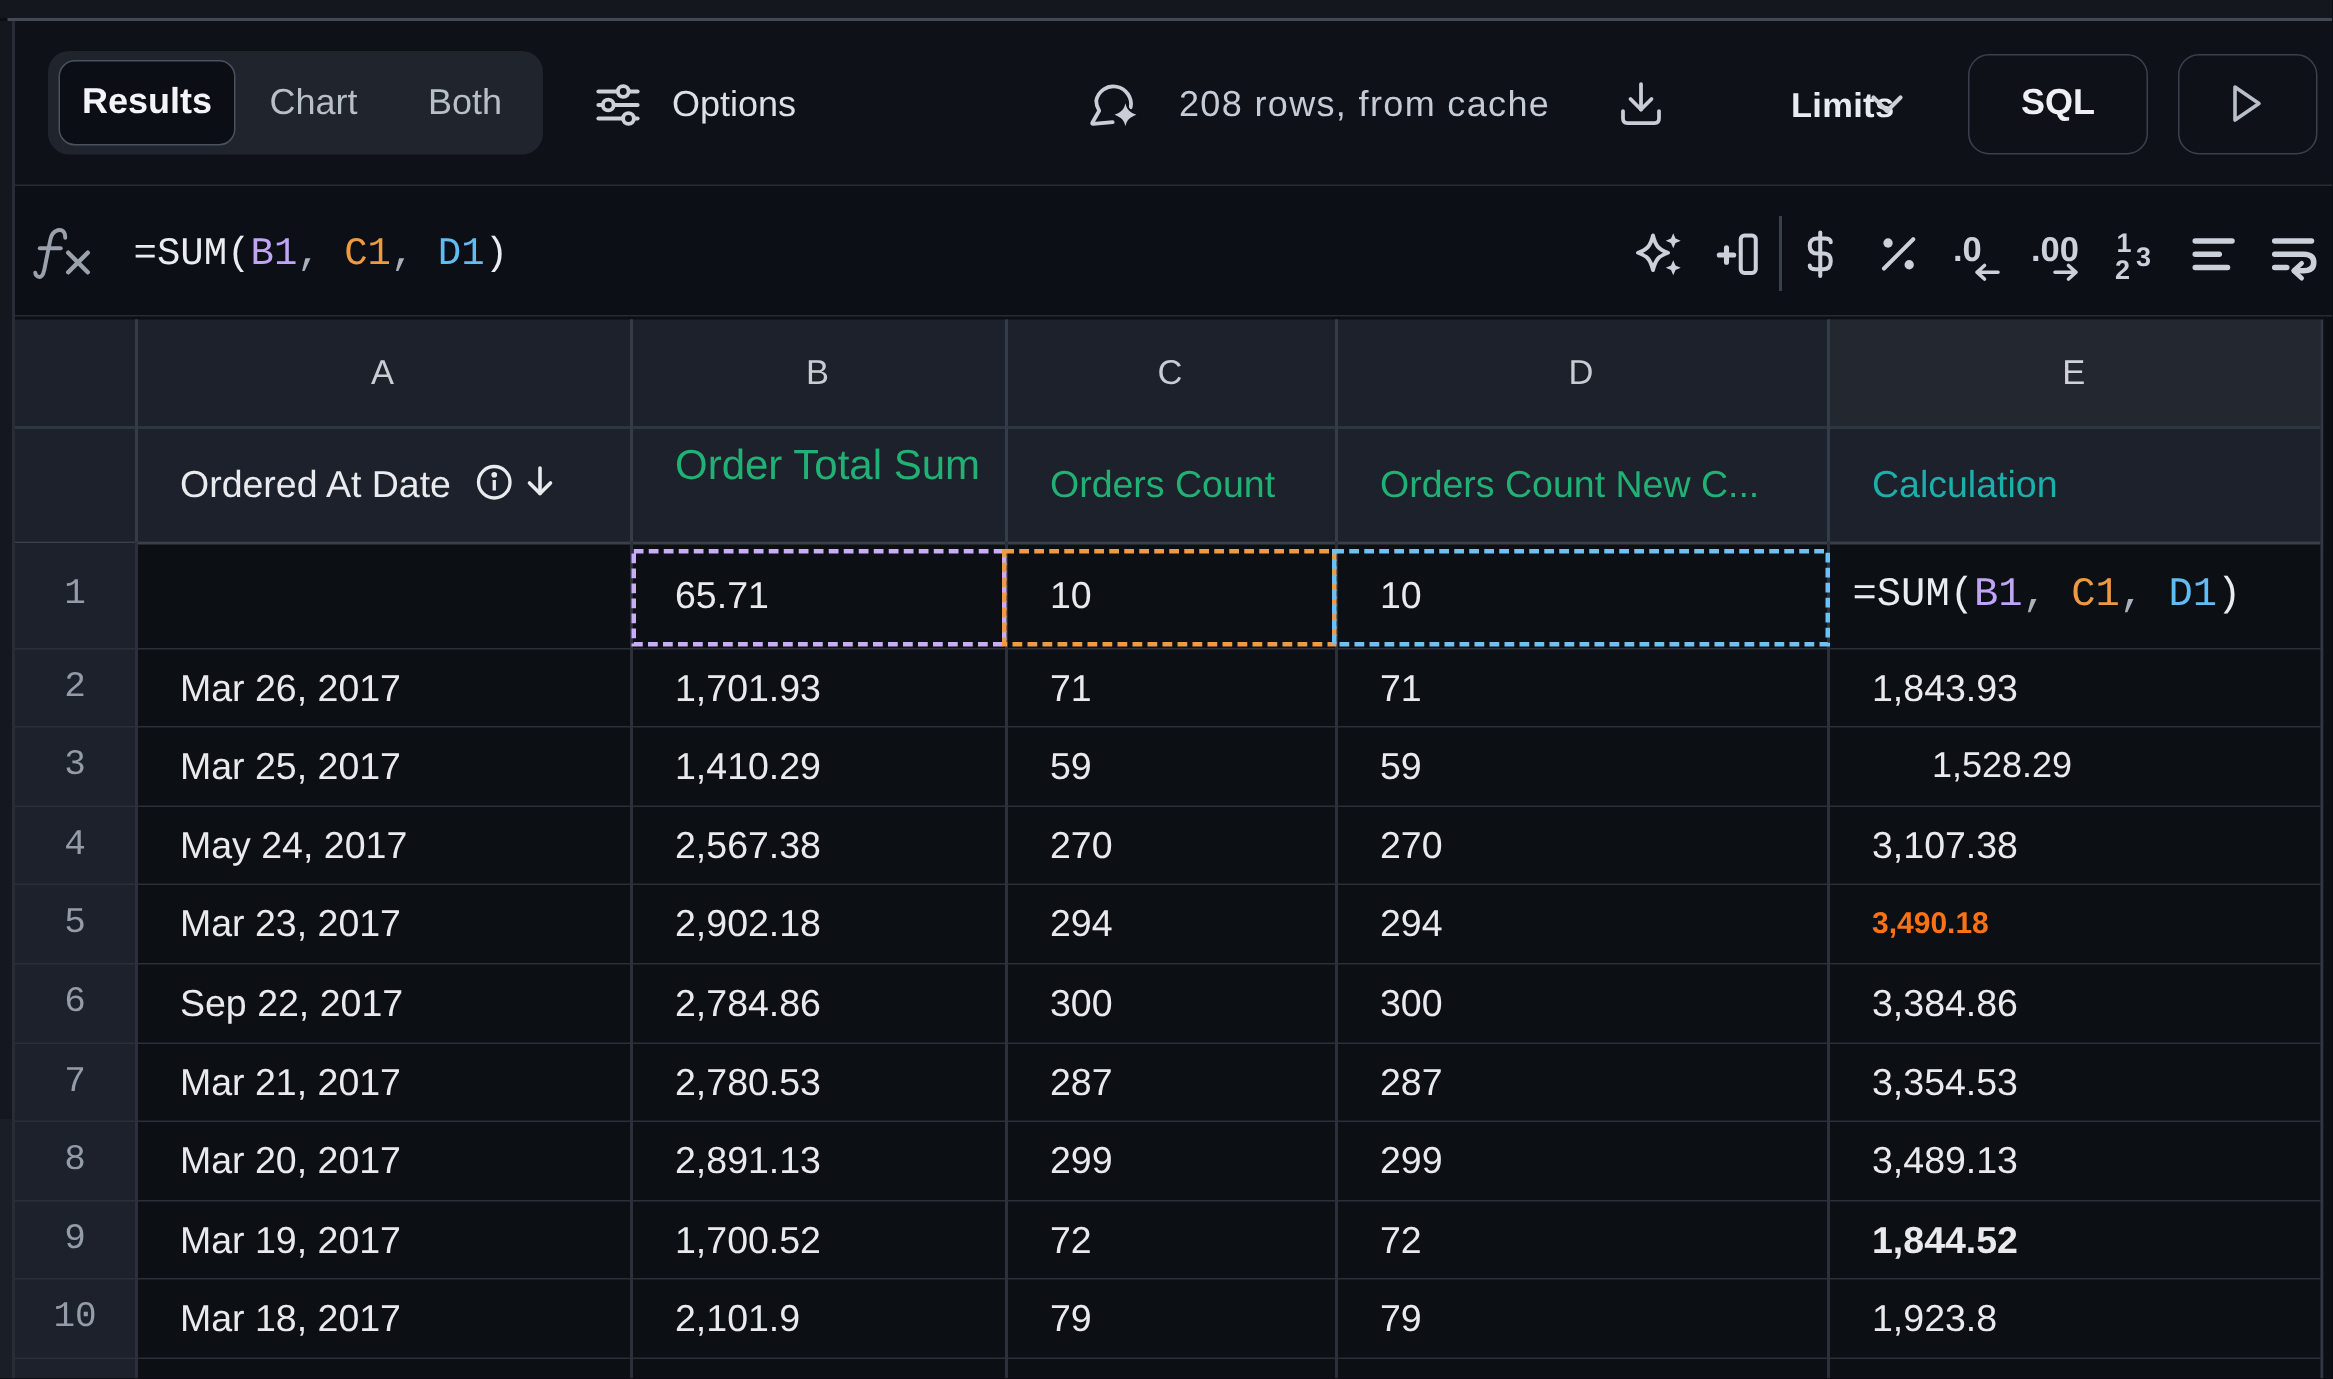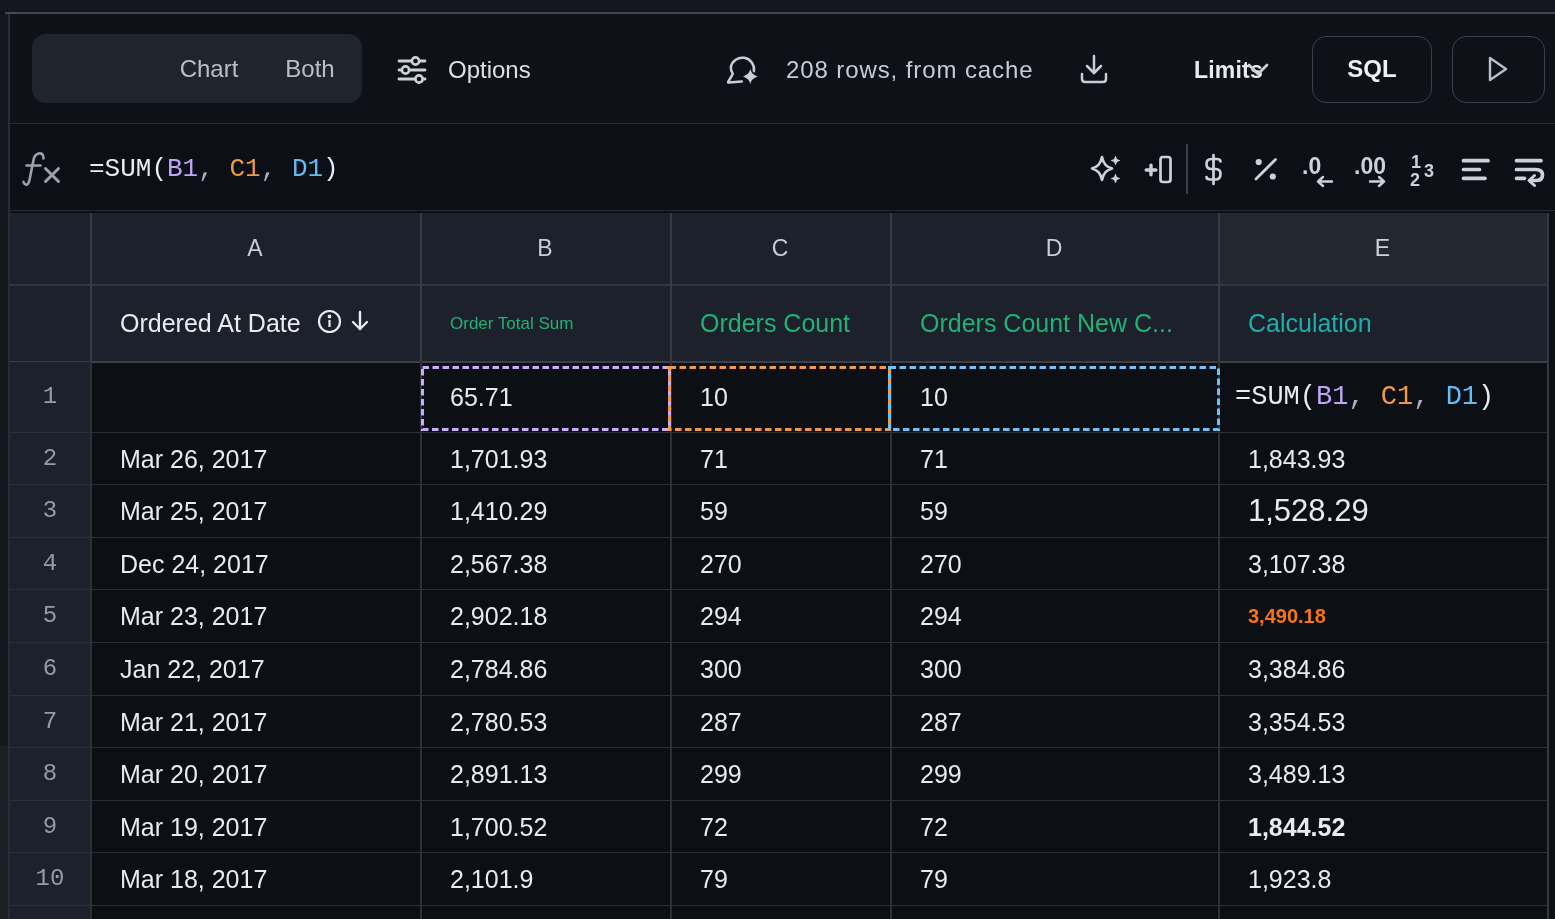--- a/index.html
+++ b/index.html
@@ -16,20 +16,21 @@
   <div class="abs" style="left:0;top:0;width:1555px;height:12px;background:#14171d;"></div>
   <div class="abs" style="left:5px;top:12px;width:1550px;height:2px;background:#434a55;"></div>
 
   <div class="abs" style="left:0;top:14px;width:8px;height:732px;background:#14171d;"></div>
   <div class="abs" style="left:0;top:746px;width:8px;height:173px;background:#1a1e25;"></div>
   <div class="abs" style="left:8px;top:14px;width:2px;height:905px;background:#272c35;"></div>
 
   <div class="abs" style="left:10px;top:14px;width:1545px;height:110px;background:#0e1117;border-bottom:1.5px solid #272c34;"></div>
 
   <div class="abs" style="left:32px;top:34px;width:330px;height:69px;border-radius:14px;background:#20242d;"></div>
+  <div class="abs" style="left:39px;top:40px;width:118px;height:57px;border-radius:11px;background:#0b0e15;border:1.5px solid #4a5260;color:#f2f4f7;font-size:24px;font-weight:bold;text-align:center;line-height:54px;">Results</div>
   <div class="abs" style="left:157px;top:40px;width:104px;height:57px;color:#b9bfc9;font-size:24px;font-weight:500;text-align:center;line-height:57px;">Chart</div>
   <div class="abs" style="left:261px;top:40px;width:98px;height:57px;color:#b9bfc9;font-size:24px;font-weight:500;text-align:center;line-height:57px;">Both</div>
 
   <svg class="abs" style="left:396px;top:54px;" width="32" height="32" viewBox="0 0 32 32" fill="none" stroke="#ccd1d8" stroke-width="2.8" stroke-linecap="round">
     <line x1="3" y1="7" x2="29" y2="7"></line>
       <circle cx="19.5" cy="7" r="3.6" fill="#0e1117" stroke-width="2.6"></circle>
     <line x1="3" y1="16" x2="29" y2="16"></line>
       <circle cx="9.5" cy="16" r="3.6" fill="#0e1117" stroke-width="2.6"></circle>
     <line x1="3" y1="25" x2="29" y2="25"></line>
       <circle cx="23" cy="25" r="3.6" fill="#0e1117" stroke-width="2.6"></circle>
@@ -120,21 +121,21 @@
   <div class="abs" style="left:120px;top:286px;height:75px;line-height:75px;font-size:25px;color:#e9ebef;">Ordered At Date</div>
   <svg class="abs" style="left:317px;top:309px;" width="25" height="25" viewBox="0 0 25 25" fill="none" stroke="#e9ebef" stroke-width="2.2">
     <circle cx="12.5" cy="12.5" r="10.5"></circle>
     <line x1="12.5" y1="11" x2="12.5" y2="18"></line>
     <circle cx="12.5" cy="7.5" r="0.8" fill="#e9ebef"></circle>
   </svg>
   <svg class="abs" style="left:350px;top:309px;" width="20" height="25" viewBox="0 0 20 25" fill="none" stroke="#e9ebef" stroke-width="2.4" stroke-linecap="round" stroke-linejoin="round">
     <line x1="10" y1="3" x2="10" y2="20"></line>
     <path d="M3 13 L 10 20 L 17 13"></path>
   </svg>
-  <div class="abs" style="left:450px;top:286px;height:75px;line-height:75px;font-size:17px;color:#21b175;">Order Total Sum</div>
+  <div class="abs" style="left:450px;top:272px;height:75px;line-height:75px;font-size:28px;color:#21b175;">Order Total Sum</div>
   <div class="abs" style="left:920px;top:286px;height:75px;line-height:75px;font-size:25px;color:#21b175;">Orders Count New C...</div>
   <div class="abs" style="left:700px;top:286px;height:75px;line-height:75px;font-size:25px;color:#21b175;">Orders Count</div>
   <div class="abs" style="left:1248px;top:286px;height:75px;line-height:75px;font-size:25px;color:#1cb0ac;">Calculation</div>
 
   <div class="abs" style="left:10px;top:362px;width:80px;height:557px;background:#1d212b;"></div>
 
   <div class="abs" style="left:10px;top:362px;width:1537px;height:70.6px;border-bottom:1.5px solid #2a2f38;"></div>
   <div class="abs mono" style="left:10px;top:362px;width:80px;height:70.6px;text-align:center;line-height:70.6px;font-size:24px;color:#949ca8;">1</div>
   <div class="abs" style="left:450px;top:362px;height:70.6px;line-height:70.6px;font-size:25px;color:#e8eaee;">65.71</div>
   <div class="abs" style="left:700px;top:362px;height:70.6px;line-height:70.6px;font-size:25px;color:#e8eaee;">10</div>
@@ -146,38 +147,38 @@
   <div class="abs" style="left:450px;top:432.6px;height:52.6px;line-height:52.6px;font-size:25px;color:#e8eaee;">1,701.93</div>
   <div class="abs" style="left:700px;top:432.6px;height:52.6px;line-height:52.6px;font-size:25px;color:#e8eaee;">71</div>
   <div class="abs" style="left:920px;top:432.6px;height:52.6px;line-height:52.6px;font-size:25px;color:#e8eaee;">71</div>
   <div class="abs" style="left:1248px;top:432.6px;height:52.6px;line-height:52.6px;font-size:25px;color:#e8eaee;">1,843.93</div>
   <div class="abs" style="left:10px;top:485.2px;width:1537px;height:52.6px;border-bottom:1.5px solid #2a2f38;"></div>
   <div class="abs mono" style="left:10px;top:485.2px;width:80px;height:52.6px;text-align:center;line-height:52.6px;font-size:24px;color:#949ca8;">3</div>
   <div class="abs" style="left:120px;top:485.2px;height:52.6px;line-height:52.6px;font-size:25px;color:#e8eaee;">Mar 25, 2017</div>
   <div class="abs" style="left:450px;top:485.2px;height:52.6px;line-height:52.6px;font-size:25px;color:#e8eaee;">1,410.29</div>
   <div class="abs" style="left:700px;top:485.2px;height:52.6px;line-height:52.6px;font-size:25px;color:#e8eaee;">59</div>
   <div class="abs" style="left:920px;top:485.2px;height:52.6px;line-height:52.6px;font-size:25px;color:#e8eaee;">59</div>
-  <div class="abs" style="left:1248px;top:485.2px;height:52.6px;line-height:52.6px;font-size:31px;color:#e8eaee;">1,528.29</div>
+  <div class="abs" style="left:1288px;top:485.2px;height:52.6px;line-height:52.6px;font-size:24px;color:#e8eaee;">1,528.29</div>
   <div class="abs" style="left:10px;top:537.8px;width:1537px;height:52.6px;border-bottom:1.5px solid #2a2f38;"></div>
   <div class="abs mono" style="left:10px;top:537.8px;width:80px;height:52.6px;text-align:center;line-height:52.6px;font-size:24px;color:#949ca8;">4</div>
-  <div class="abs" style="left:120px;top:537.8px;height:52.6px;line-height:52.6px;font-size:25px;color:#e8eaee;">Dec 24, 2017</div>
+  <div class="abs" style="left:120px;top:537.8px;height:52.6px;line-height:52.6px;font-size:25px;color:#e8eaee;">May 24, 2017</div>
   <div class="abs" style="left:450px;top:537.8px;height:52.6px;line-height:52.6px;font-size:25px;color:#e8eaee;">2,567.38</div>
   <div class="abs" style="left:700px;top:537.8px;height:52.6px;line-height:52.6px;font-size:25px;color:#e8eaee;">270</div>
   <div class="abs" style="left:920px;top:537.8px;height:52.6px;line-height:52.6px;font-size:25px;color:#e8eaee;">270</div>
   <div class="abs" style="left:1248px;top:537.8px;height:52.6px;line-height:52.6px;font-size:25px;color:#e8eaee;">3,107.38</div>
   <div class="abs" style="left:10px;top:590.4px;width:1537px;height:52.6px;border-bottom:1.5px solid #2a2f38;"></div>
   <div class="abs mono" style="left:10px;top:590.4px;width:80px;height:52.6px;text-align:center;line-height:52.6px;font-size:24px;color:#949ca8;">5</div>
   <div class="abs" style="left:120px;top:590.4px;height:52.6px;line-height:52.6px;font-size:25px;color:#e8eaee;">Mar 23, 2017</div>
   <div class="abs" style="left:450px;top:590.4px;height:52.6px;line-height:52.6px;font-size:25px;color:#e8eaee;">2,902.18</div>
   <div class="abs" style="left:700px;top:590.4px;height:52.6px;line-height:52.6px;font-size:25px;color:#e8eaee;">294</div>
   <div class="abs" style="left:920px;top:590.4px;height:52.6px;line-height:52.6px;font-size:25px;color:#e8eaee;">294</div>
   <div class="abs" style="left:1248px;top:590.4px;height:52.6px;line-height:52.6px;font-size:20px;color:#f97316;font-weight:bold;">3,490.18</div>
   <div class="abs" style="left:10px;top:643.0px;width:1537px;height:52.6px;border-bottom:1.5px solid #2a2f38;"></div>
   <div class="abs mono" style="left:10px;top:643.0px;width:80px;height:52.6px;text-align:center;line-height:52.6px;font-size:24px;color:#949ca8;">6</div>
-  <div class="abs" style="left:120px;top:643.0px;height:52.6px;line-height:52.6px;font-size:25px;color:#e8eaee;">Jan 22, 2017</div>
+  <div class="abs" style="left:120px;top:643.0px;height:52.6px;line-height:52.6px;font-size:25px;color:#e8eaee;">Sep 22, 2017</div>
   <div class="abs" style="left:450px;top:643.0px;height:52.6px;line-height:52.6px;font-size:25px;color:#e8eaee;">2,784.86</div>
   <div class="abs" style="left:700px;top:643.0px;height:52.6px;line-height:52.6px;font-size:25px;color:#e8eaee;">300</div>
   <div class="abs" style="left:920px;top:643.0px;height:52.6px;line-height:52.6px;font-size:25px;color:#e8eaee;">300</div>
   <div class="abs" style="left:1248px;top:643.0px;height:52.6px;line-height:52.6px;font-size:25px;color:#e8eaee;">3,384.86</div>
   <div class="abs" style="left:10px;top:695.6px;width:1537px;height:52.6px;border-bottom:1.5px solid #2a2f38;"></div>
   <div class="abs mono" style="left:10px;top:695.6px;width:80px;height:52.6px;text-align:center;line-height:52.6px;font-size:24px;color:#949ca8;">7</div>
   <div class="abs" style="left:120px;top:695.6px;height:52.6px;line-height:52.6px;font-size:25px;color:#e8eaee;">Mar 21, 2017</div>
   <div class="abs" style="left:450px;top:695.6px;height:52.6px;line-height:52.6px;font-size:25px;color:#e8eaee;">2,780.53</div>
   <div class="abs" style="left:700px;top:695.6px;height:52.6px;line-height:52.6px;font-size:25px;color:#e8eaee;">287</div>
   <div class="abs" style="left:920px;top:695.6px;height:52.6px;line-height:52.6px;font-size:25px;color:#e8eaee;">287</div>

